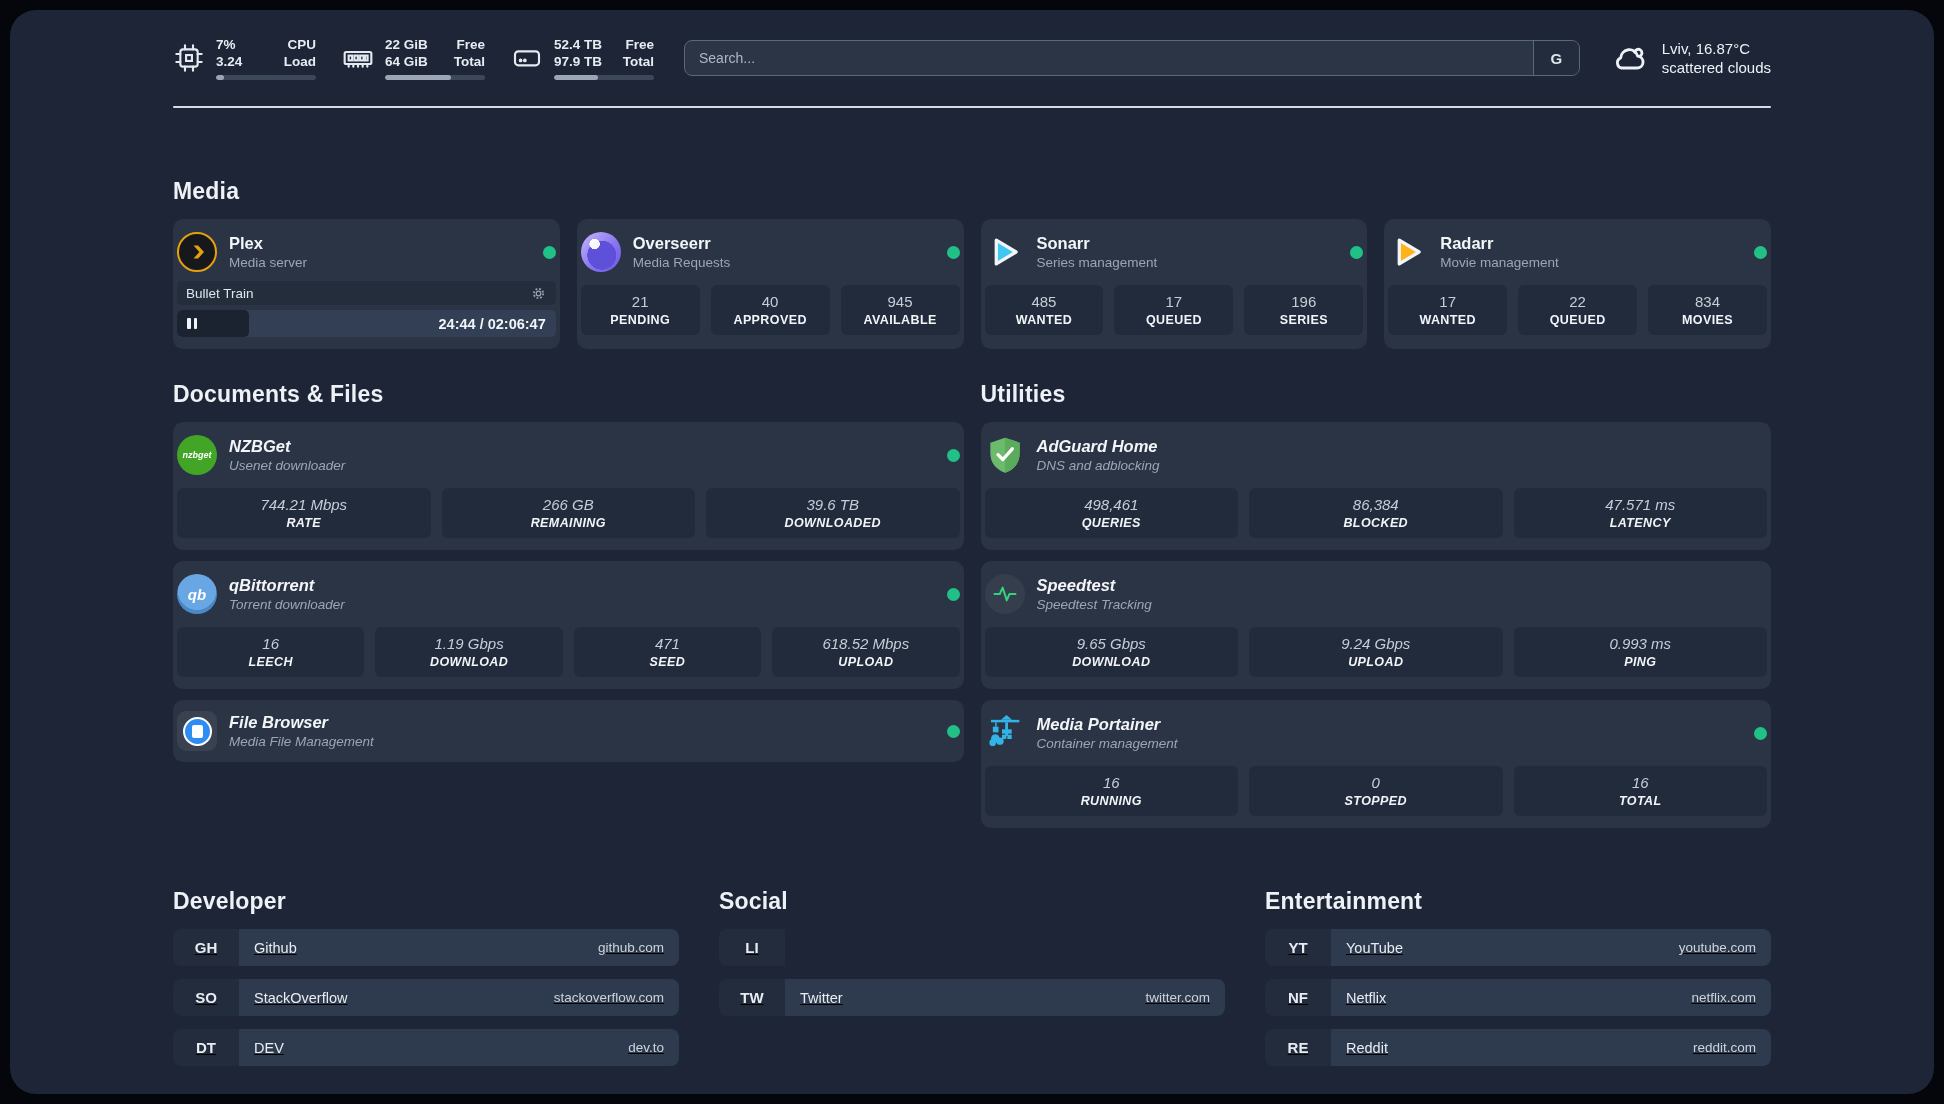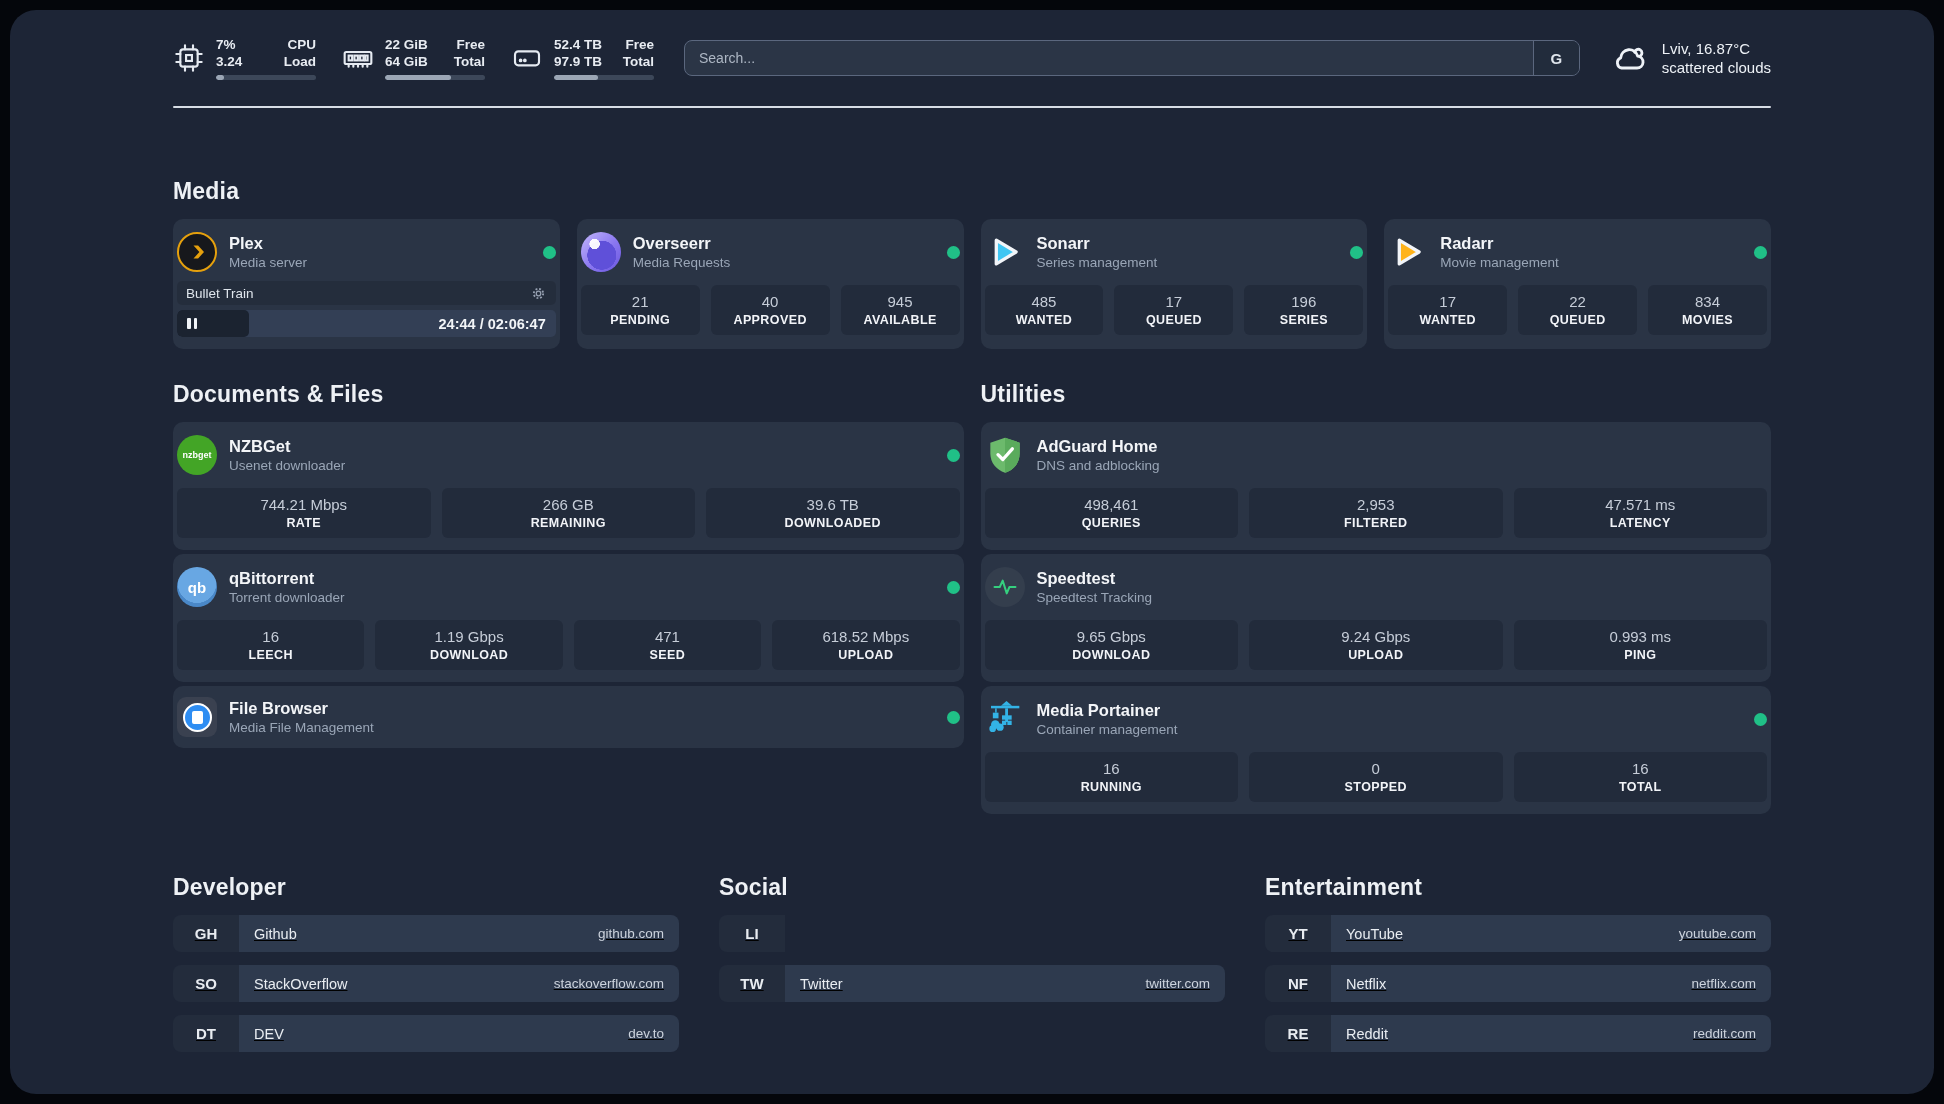--- a/index.html
+++ b/index.html
@@ -35,21 +35,21 @@
 
   .divider { height:2px; background:#d7dde5; margin:26px 163px 0 163px; border-radius:1px; }
 
   
   main { padding:0 163px; }
   h2.section-title { margin-top:70px; font-size:23px; font-weight:700; color:#eef1f5; letter-spacing:.2px; }
   .section-title.inner { margin-top:0; }
   .grid4 { display:grid; grid-template-columns:repeat(4,1fr); gap:17px; margin-top:14px; }
   .two-col { display:grid; grid-template-columns:1fr 1fr; gap:17px; margin-top:32px; }
   .col-head { margin-bottom:14px; }
-  .stack { display:flex; flex-direction:column; gap:4px; }
+  .stack { display:flex; flex-direction:column; gap:11px;font-style:italic; }
   .three-col { display:grid; grid-template-columns:1fr 1fr 1fr; gap:40px; margin-top:60px; }
 
   
   .card { background:#2a3445; border-radius:10px; padding:12px 4px; cursor:pointer; }
   .card.compact { padding-top:10px; padding-bottom:10px; }
   .card-head { display:flex; align-items:center; gap:12px; height:42px; }
   .app-text { display:flex; flex-direction:column; gap:2px; }
   .app-name { font-size:16.5px; font-weight:700; color:#f3f5f8; }
   .app-desc { font-size:13.5px; color:#9aa6b7; }
   .status-dot { margin-left:auto; width:13px; height:13px; border-radius:50%; background:#20c087; flex:0 0 auto; }
@@ -422,22 +422,22 @@
                 <div class="app-name">AdGuard Home</div>
                 <div class="app-desc">DNS and adblocking</div>
               </div>
             </div>
             <div class="stat-row">
               <div class="stat-box">
                 <div class="stat-value">498,461</div>
                 <div class="stat-label">QUERIES</div>
               </div>
               <div class="stat-box">
-                <div class="stat-value">2,953</div>
-                <div class="stat-label">FILTERED</div>
+                <div class="stat-value">86,384</div>
+                <div class="stat-label">BLOCKED</div>
               </div>
               <div class="stat-box">
                 <div class="stat-value">47.571 ms</div>
                 <div class="stat-label">LATENCY</div>
               </div>
             </div>
           </div>
 
           <div class="card">
             <div class="card-head">

